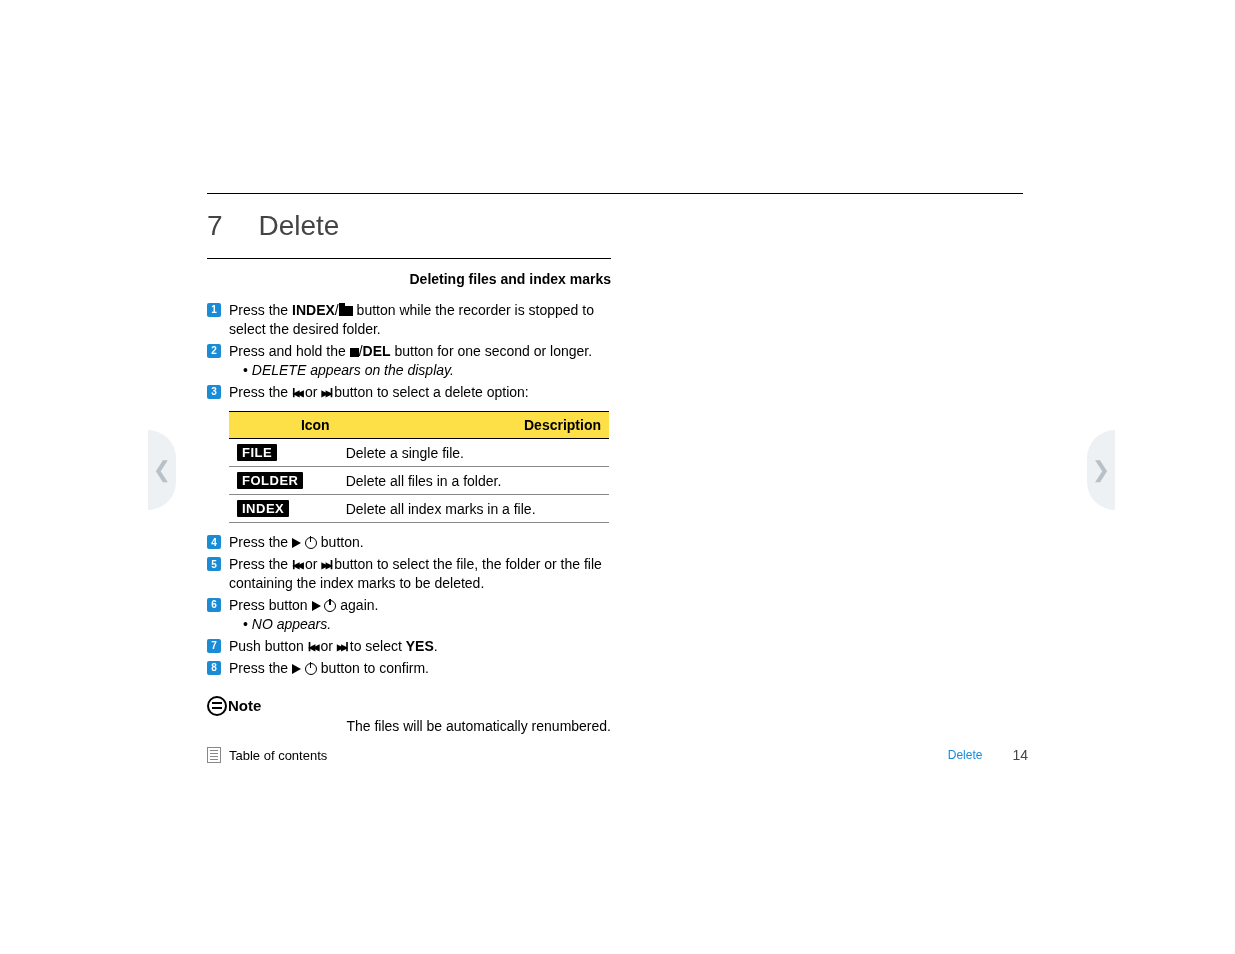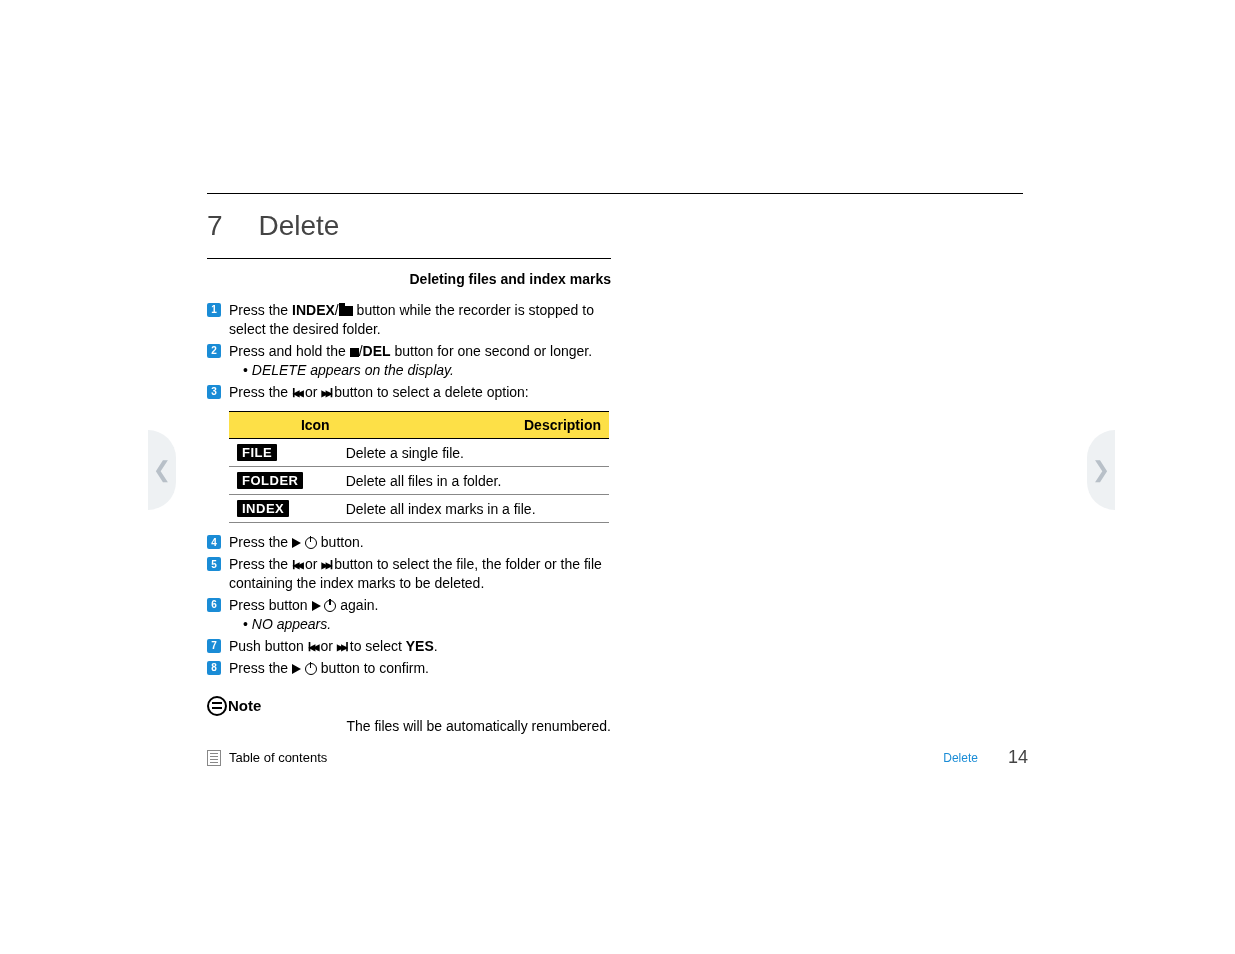--- a/index.html
+++ b/index.html
@@ -34,21 +34,21 @@
   .glyph-power::after{content:"";position:absolute;left:4px;top:-2px;width:1.5px;height:6px;background:#000;}
   .glyph-prev,.glyph-next{display:inline-block;font-family:monospace;font-weight:bold;letter-spacing:-3px;}
   .glyph-prev::before{content:"Ⅰ◀◀";font-size:12px;}
   .glyph-next::before{content:"▶▶Ⅰ";font-size:12px;}
   .footer{position:absolute;left:207px;right:207px;top:740px;display:flex;justify-content:space-between;align-items:center;font-size:13px;margin-top:7px;}
   .toc{display:flex;align-items:center;gap:8px;color:#000;}
   .toc-ico{width:12px;height:14px;border:1px solid #888;position:relative;}
   .toc-ico::before{content:"";position:absolute;left:2px;right:2px;top:2px;height:1px;background:#888;box-shadow:0 3px 0 #888,0 6px 0 #888,0 9px 0 #888;}
   .right-foot{display:flex;align-items:center;gap:30px;}
   .sec-name{color:#1a8cd6;font-size:12px;}
-  .page-num{font-size:18px;color:#444;}
+  .page-num{font-size:14px;color:#444;}
   .nav-arrow{position:absolute;top:430px;width:28px;height:80px;background:#eef1f3;display:flex;align-items:center;justify-content:center;cursor:pointer;}
   .nav-arrow.left{left:148px;border-radius:0 40px 40px 0;}
   .nav-arrow.right{right:120px;border-radius:40px 0 0 40px;}
   .nav-arrow span{color:#b8c0c8;font-size:22px;}
   b{font-weight:bold;}
 </style>
 </head>
 <body>
 
 <div class="page">

